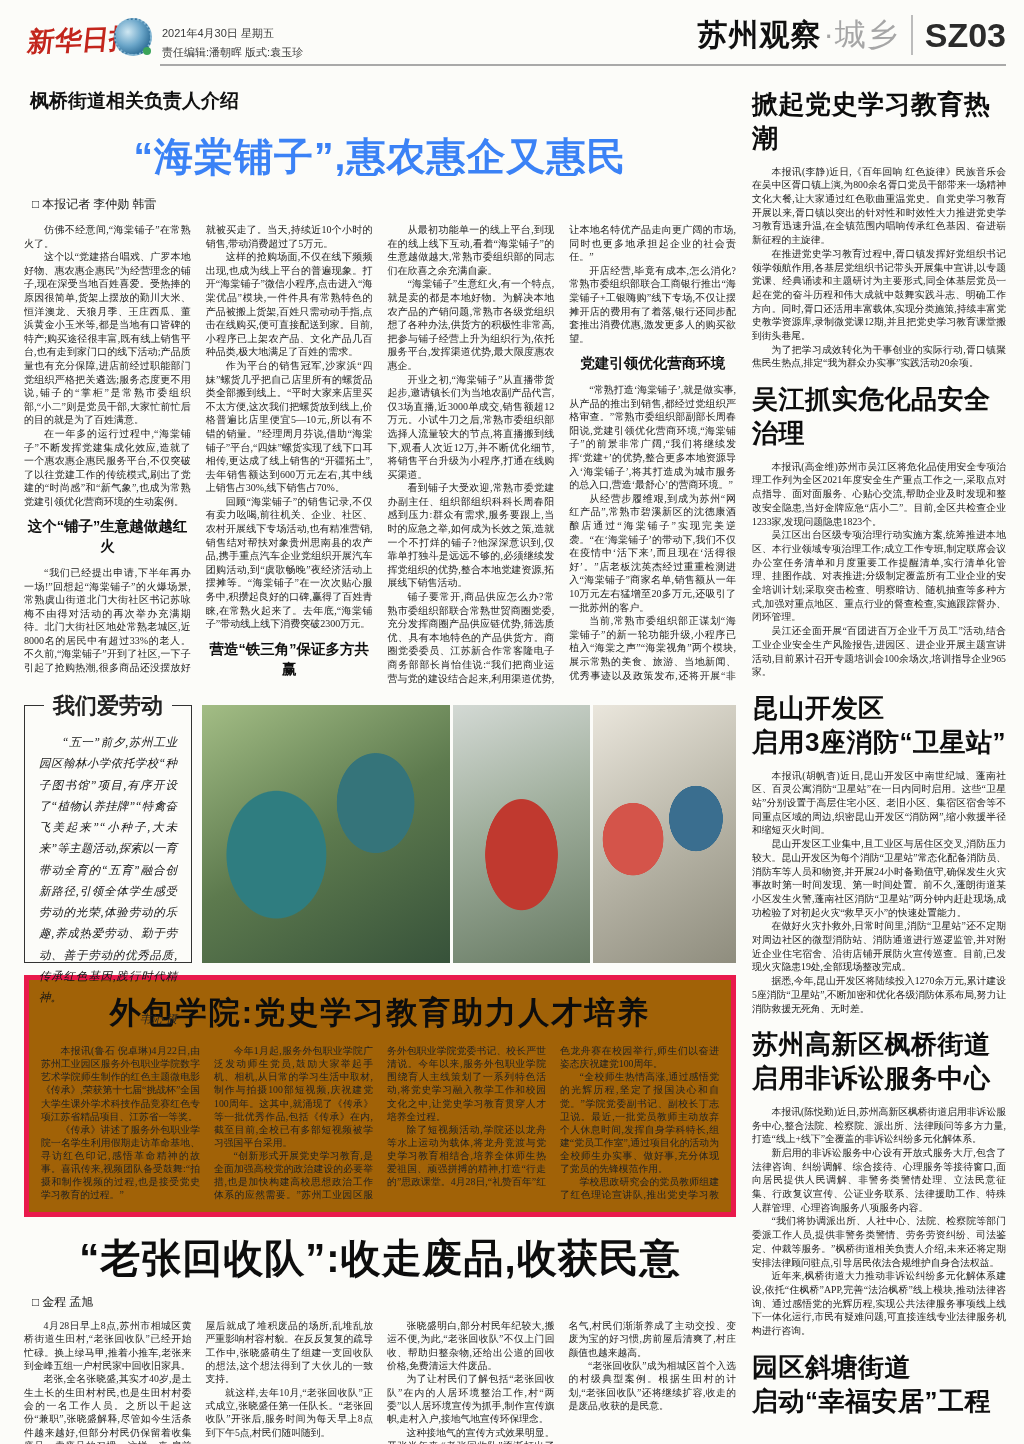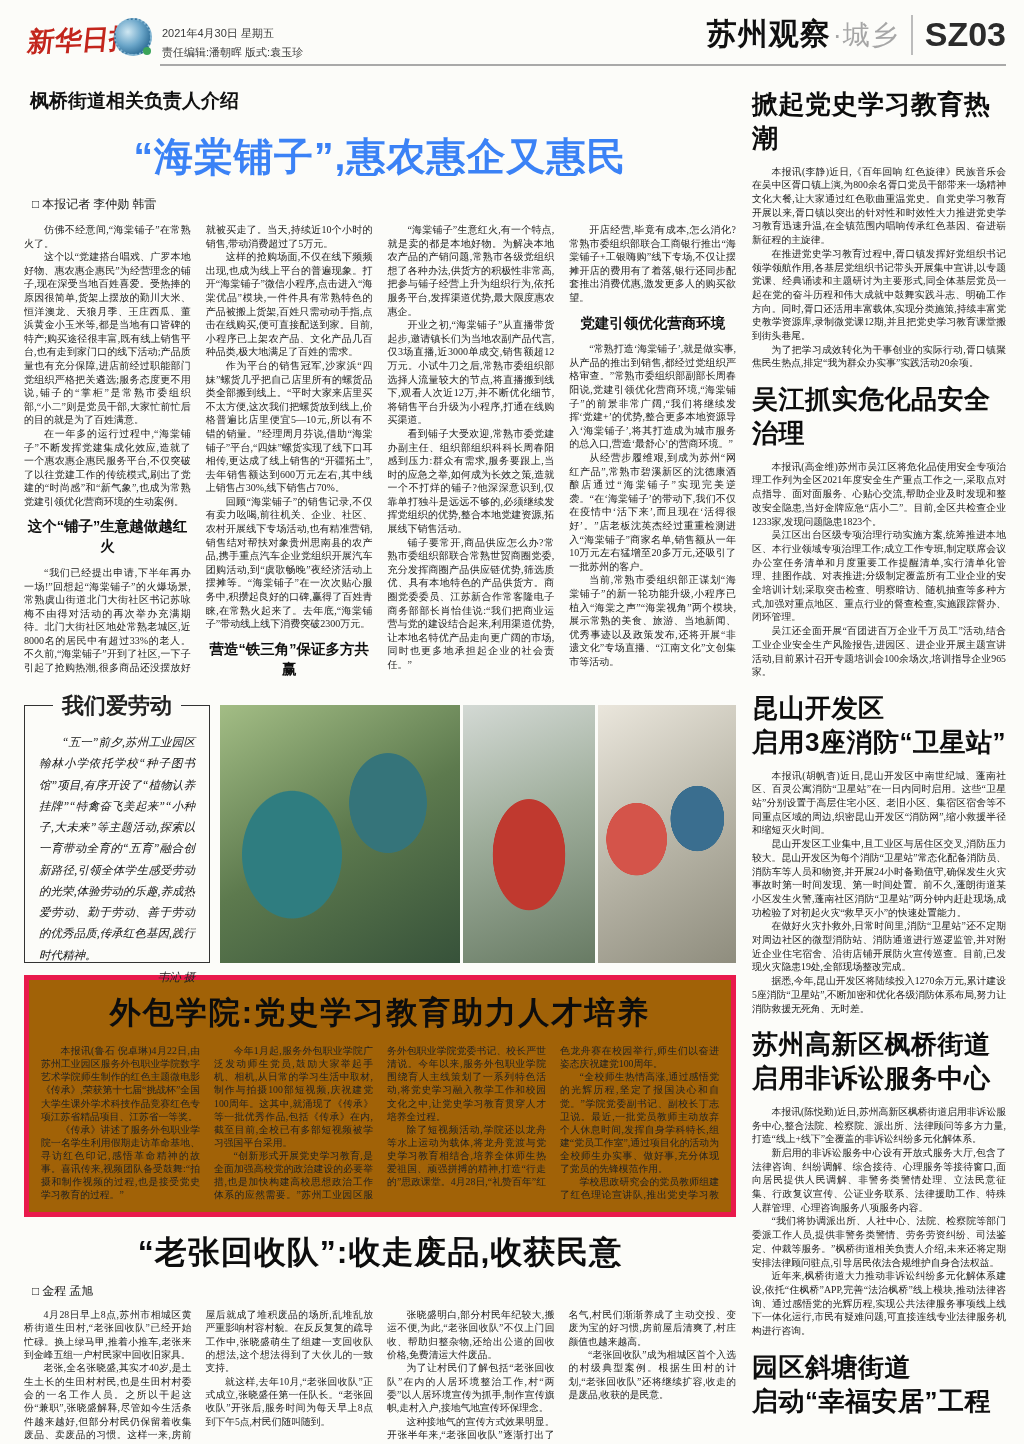--- a/index.html
+++ b/index.html
@@ -13,21 +13,21 @@
   .globe{position:absolute;left:114px;top:18px;width:38px;height:38px;border-radius:50%;
          background:radial-gradient(circle at 35% 35%,#cfe7f2,#6ba6c9 45%,#2e6d97 78%,#1d4e73);
          border:2px dotted #86b7d3;box-sizing:border-box;}
   .globe::after{content:"";position:absolute;right:-1px;bottom:-1px;width:8px;height:8px;
          border-radius:50%;background:#3ba45a;}
   .mh-meta{position:absolute;left:162px;top:24px;font-size:11px;color:#3a3a3a;line-height:1.7;
            font-family:"Liberation Sans",sans-serif;}
   .mh-rule{position:absolute;left:160px;right:18px;top:64px;height:2px;background:#a9a9a9;}
   .mh-right{position:absolute;right:18px;top:14px;display:flex;align-items:center;text-align:center;}
   .sec{font-family:"Liberation Sans",sans-serif;font-weight:bold;font-size:30px;color:#101010;letter-spacing:1px;}
-  .secsub{font-family:"Liberation Sans",sans-serif;font-size:27px;color:#a6a6a6;margin-left:2px;letter-spacing:1px;}
+  .secsub{font-family:"Liberation Sans",sans-serif;font-size:31px;color:#a6a6a6;margin-left:2px;letter-spacing:1px;}
   .mh-div{width:2px;height:40px;background:#bcbcbc;margin:0 12px;}
   .pageno{font-family:"Liberation Sans",sans-serif;font-weight:bold;font-size:34px;color:#2b2b2b;}
 
   
   .content{position:absolute;top:84px;left:0;right:0;bottom:0;}
   .left-region{position:absolute;left:24px;width:712px;top:0;}
   .sidebar{position:absolute;left:752px;width:254px;top:0;}
 
   
   .kicker{font-family:"Liberation Sans",sans-serif;font-weight:bold;font-size:19px;color:#111;margin:4px 0 6px 6px;}
@@ -35,21 +35,21 @@
             color:#3b82f6;letter-spacing:1px;margin:16px 0 12px;}
   .byline{font-size:12px;margin:2px 0 10px 8px;color:#222;}
   .cols-main{column-count:4;column-gap:15px;height:470px;overflow:hidden;
              font-size:10px;line-height:1.36;text-align:justify;}
   .cols-main p,.cols-spot p,.cols-rec p,.sb-body p{margin:0;text-indent:2em;}
   .sub{font-family:"Liberation Sans",sans-serif;font-weight:bold;font-size:14.5px;text-align:center;
        margin:9px 0;break-inside:avoid;color:#101010;}
 
   
   .photo-feature{display:flex;margin-top:12px;height:258px;}
-  .pf-box{width:186px;box-sizing:border-box;border:1.5px solid #333;position:relative;
+  .pf-box{width:168px;box-sizing:border-box;border:1.5px solid #333;position:relative;
           padding:26px 14px 8px;margin-right:10px;background:#fcfcf9;}
   .pf-title{position:absolute;top:-15px;left:50%;transform:translateX(-50%);background:#fcfcf9;
             padding:0 9px;font-family:"Liberation Sans",sans-serif;font-weight:bold;font-size:22px;white-space:nowrap;}
   .pf-caption{font-size:11.5px;line-height:1.85;font-style:italic;text-indent:2em;color:#151515;text-align:justify;}
   .pf-credit{text-align:right;font-size:11.5px;font-style:italic;margin-top:4px;}
   .pf-photos{flex:1;display:flex;gap:3px;}
   .photo{height:100%;}
   .photo-1{width:47%;background:
       radial-gradient(90px 115px at 30% 58%,#2f7d80 0%,#2f7d80 55%,transparent 56%),
       radial-gradient(70px 90px at 70% 38%,#35747a 0%,#35747a 55%,transparent 56%),
@@ -64,21 +64,21 @@
 
   
   .spotlight{border:5px solid #e91a4c;margin-top:12px;padding:8px 12px 10px;background:#a16207;}
   .spot-head{font-family:"Liberation Sans",sans-serif;font-weight:900;font-size:31px;text-align:center;
              letter-spacing:2px;margin:4px 0 10px;color:#0d0d0d;}
   .cols-spot{column-count:4;column-gap:14px;height:158px;overflow:hidden;
              font-size:9.8px;line-height:1.34;text-align:justify;}
 
   
   .recycle{margin-top:14px;}
-  .rec-head{font-family:"Liberation Sans",sans-serif;font-weight:900;font-size:32px;text-align:center;
+  .rec-head{font-family:"Liberation Sans",sans-serif;font-weight:900;font-size:40px;text-align:center;
             letter-spacing:1px;margin:2px 0 8px;color:#0d0d0d;}
   .rec-byline{font-size:12px;margin:0 0 8px 8px;}
   .cols-rec{column-count:4;column-gap:14px;height:150px;overflow:hidden;
             font-size:9.8px;line-height:1.36;text-align:justify;}
 
   
   .sb-art{margin-bottom:13px;}
   .sb-title{font-family:"Liberation Sans",sans-serif;font-weight:bold;font-size:26px;line-height:1.3;
             color:#0d0d0d;letter-spacing:0.5px;margin:4px 0 9px;}
   .sb-body{font-size:9.8px;line-height:1.4;text-align:justify;color:#222;}
@@ -115,20 +115,21 @@
         <div class="cols-main">
           <p>仿佛不经意间,“海棠铺子”在常熟火了。</p>
           <p>这个以“党建搭台唱戏、广罗本地好物、惠农惠企惠民”为经营理念的铺子,现在深受当地百姓喜爱。受热捧的原因很简单,货架上摆放的勤川大米、恒洋澳龙、天狼月季、王庄西瓜、董浜黄金小玉米等,都是当地有口皆碑的特产;购买途径很丰富,既有线上销售平台,也有走到家门口的线下活动;产品质量也有充分保障,进店前经过职能部门党组织严格把关遴选;服务态度更不用说,铺子的“掌柜”是常熟市委组织部,“小二”则是党员干部,大家忙前忙后的目的就是为了百姓满意。</p>
           <p>在一年多的运行过程中,“海棠铺子”不断发挥党建集成化效应,造就了一个惠农惠企惠民服务平台,不仅突破了以往党建工作的传统模式,刷出了党建的“时尚感”和“新气象”,也成为常熟党建引领优化营商环境的生动案例。</p>
           <h3 class="sub">这个“铺子”生意越做越红火</h3>
           <p>“我们已经提出申请,下半年再办一场!”回想起“海棠铺子”的火爆场景,常熟虞山街道北门大街社区书记苏咏梅不由得对活动的再次举办充满期待。北门大街社区地处常熟老城区,近8000名的居民中有超过33%的老人。不久前,“海棠铺子”开到了社区,一下子引起了抢购热潮,很多商品还没摆放好就被买走了。当天,持续近10个小时的销售,带动消费超过了5万元。</p>
           <p>这样的抢购场面,不仅在线下频频出现,也成为线上平台的普遍现象。打开“海棠铺子”微信小程序,点击进入“海棠优品”模块,一件件具有常熟特色的产品被搬上货架,百姓只需动动手指,点击在线购买,便可直接配送到家。目前,小程序已上架农产品、文化产品几百种品类,极大地满足了百姓的需求。</p>
           <p>作为平台的销售冠军,沙家浜“四妹”螺货几乎把自己店里所有的螺货品类全部搬到线上。“平时大家来店里买不太方便,这次我们把螺货放到线上,价格普遍比店里便宜5—10元,所以有不错的销量。”经理周月芬说,借助“海棠铺子”平台,“四妹”螺货实现了线下口耳相传,更达成了线上销售的“开疆拓土”,去年销售额达到600万元左右,其中线上销售占30%,线下销售占70%。</p>
           <p>回顾“海棠铺子”的销售记录,不仅有卖力吆喝,前往机关、企业、社区、农村开展线下专场活动,也有精准营销,销售结对帮扶对象贵州思南县的农产品,携手重点汽车企业党组织开展汽车团购活动,到“虞歌畅晚”夜经济活动上摆摊等。“海棠铺子”在一次次贴心服务中,积攒起良好的口碑,赢得了百姓青睐,在常熟火起来了。去年底,“海棠铺子”带动线上线下消费突破2300万元。</p>
           <h3 class="sub">营造“铁三角”保证多方共赢</h3>
+          <p>从最初功能单一的线上平台,到现在的线上线下互动,看着“海棠铺子”的生意越做越大,常熟市委组织部的同志们在欣喜之余充满自豪。</p>
           <p>“海棠铺子”生意红火,有一个特点,就是卖的都是本地好物。为解决本地农产品的产销问题,常熟市各级党组织想了各种办法,供货方的积极性非常高,把参与铺子经营上升为组织行为,依托服务平台,发挥渠道优势,最大限度惠农惠企。</p>
           <p>开业之初,“海棠铺子”从直播带货起步,邀请镇长们为当地农副产品代言,仅3场直播,近3000单成交,销售额超12万元。小试牛刀之后,常熟市委组织部选择人流量较大的节点,将直播搬到线下,观看人次近12万,并不断优化细节,将销售平台升级为小程序,打通在线购买渠道。</p>
           <p>看到铺子大受欢迎,常熟市委党建办副主任、组织部组织科科长周春阳感到压力:群众有需求,服务要跟上,当时的应急之举,如何成为长效之策,造就一个不打烊的铺子?他深深意识到,仅靠单打独斗是远远不够的,必须继续发挥党组织的优势,整合本地党建资源,拓展线下销售活动。</p>
           <p>铺子要常开,商品供应怎么办?常熟市委组织部联合常熟世贸商圈党委,充分发挥商圈产品供应链优势,筛选质优、具有本地特色的产品供货方。商圈党委委员、江苏新合作常客隆电子商务部部长肖怡佳说:“我们把商业运营与党的建设结合起来,利用渠道优势,让本地名特优产品走向更广阔的市场,同时也更多地承担起企业的社会责任。”</p>
           <p>开店经营,毕竟有成本,怎么消化?常熟市委组织部联合工商银行推出“海棠铺子+工银嗨购”线下专场,不仅让摆摊开店的费用有了着落,银行还同步配套推出消费优惠,激发更多人的购买欲望。</p>
           <h3 class="sub">党建引领优化营商环境</h3>
           <p>“常熟打造‘海棠铺子’,就是做实事,从产品的推出到销售,都经过党组织严格审查。”常熟市委组织部副部长周春阳说,党建引领优化营商环境,“海棠铺子”的前景非常广阔,“我们将继续发挥‘党建+’的优势,整合更多本地资源导入‘海棠铺子’,将其打造成为城市服务的总入口,营造‘最舒心’的营商环境。”</p>
           <p>从经营步履维艰,到成为苏州“网红产品”,常熟市碧溪新区的沈德康酒酿店通过“海棠铺子”实现完美逆袭。“在‘海棠铺子’的带动下,我们不仅在疫情中‘活下来’,而且现在‘活得很好’。”店老板沈英杰经过重重检测进入“海棠铺子”商家名单,销售额从一年10万元左右猛增至20多万元,还吸引了一批苏州的客户。</p>
           <p>当前,常熟市委组织部正谋划“海棠铺子”的新一轮功能升级,小程序已植入“海棠之声”“海棠视角”两个模块,展示常熟的美食、旅游、当地新闻、优秀事迹以及政策发布,还将开展“非遗文化”专场直播、“江南文化”文创集市等活动。</p>
 

